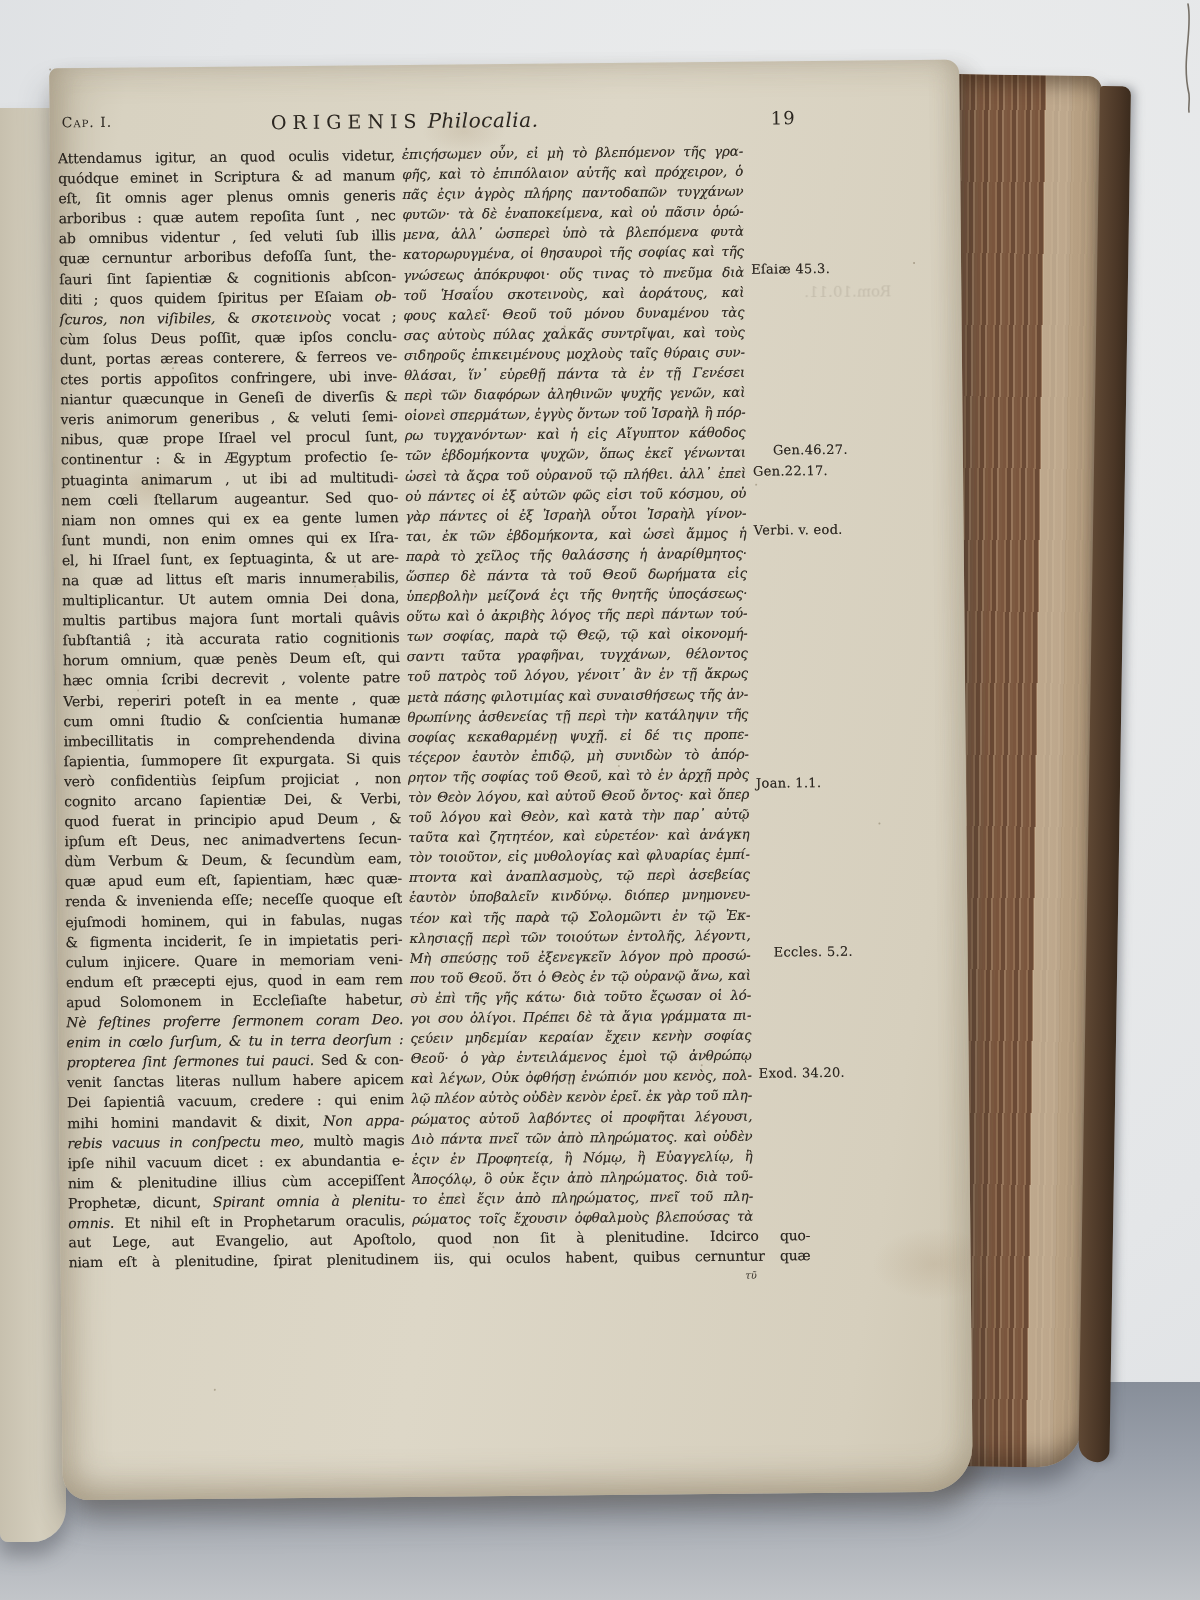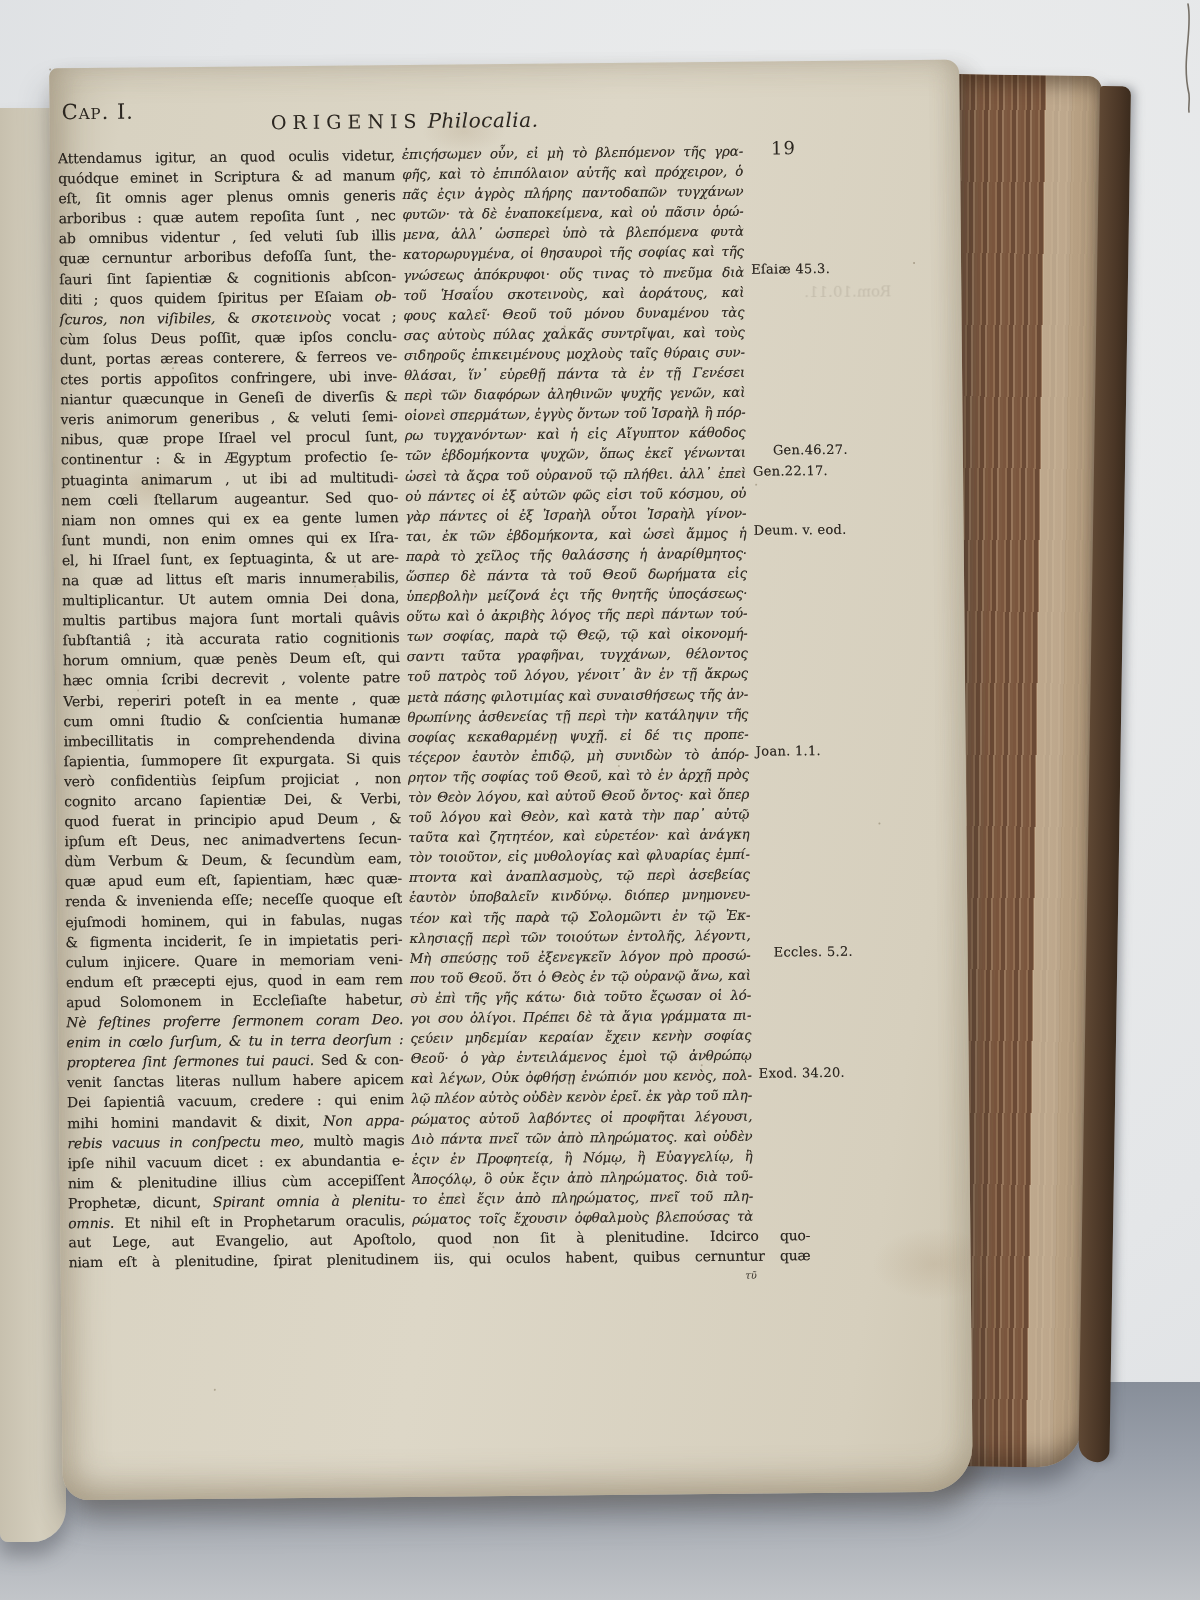--- a/index.html
+++ b/index.html
@@ -42,25 +42,25 @@
   .stain.s2{left:812px;top:1168px;width:124px;height:72px;background:radial-gradient(closest-side,rgba(145,115,78,.16),rgba(145,115,78,0));}
   .stain.s3{left:372px;top:46px;width:84px;height:42px;background:radial-gradient(closest-side,rgba(140,112,76,.14),rgba(140,112,76,0));}
   .speckles{position:absolute;left:0;top:0;width:2px;height:2px;border-radius:50%;background:rgba(108,94,68,.5);
          box-shadow:120px 300px 0 0 rgba(108,94,68,.45), 300px 520px 0 0 rgba(108,94,68,.4),
            512px 262px 0 0 rgba(108,94,68,.45), 702px 422px 0 0 rgba(108,94,68,.4),
            242px 902px 0 0 rgba(108,94,68,.45), 642px 1002px 0 0 rgba(108,94,68,.4),
            432px 1182px 0 0 rgba(108,94,68,.45), 152px 1322px 0 0 rgba(108,94,68,.4),
            822px 762px 0 0 rgba(108,94,68,.4), 862px 202px 0 0 rgba(108,94,68,.45),
            82px 622px 0 0 rgba(108,94,68,.4), 562px 702px 0 0 rgba(108,94,68,.35);}
   
-  .chapter{position:absolute;left:12px;top:32px;font-variant:small-caps;font-size:21px;letter-spacing:1px;text-align:center;}
+  .chapter{position:absolute;left:12px;top:46px;font-variant:small-caps;font-size:14px;letter-spacing:1px;text-align:center;}
   .running-title{position:absolute;left:140px;top:44px;width:430px;text-align:center;white-space:nowrap;}
   .title-caps{font-size:19px;letter-spacing:6px;}
   .title-italic{font-style:italic;font-size:20px;letter-spacing:.5px;}
-  .page-number{position:absolute;left:700px;top:46px;width:46px;text-align:right;font-size:18px;letter-spacing:1px;margin-top:30px;}
+  .page-number{position:absolute;left:700px;top:46px;width:46px;text-align:right;font-size:18px;letter-spacing:1px;}
   
   .col{position:absolute;top:80px;}
   .col.latin{left:8px;width:337px;}
   .col.greek{left:352px;width:341px;}
   .tline{height:20.1px;line-height:20.1px;overflow:hidden;text-align:justify;text-align-last:justify;
          letter-spacing:-0.15px;text-shadow:0 0 .4px rgba(43,38,32,.55);}
   .latin-line{font-size:14px;}
   .greek-line{font-size:13.4px;font-style:italic;color:#322c24;}
   .bottom-lines{position:absolute;left:8px;top:1164px;width:742px;}
   .bottom-lines .tline{font-size:14px;}
@@ -207,22 +207,22 @@
         <div class="tline greek-line">Διὸ πάντα πνεῖ τῶν ἀπὸ πληρώματος. καὶ οὐδὲν</div>
         <div class="tline greek-line">ἐςιν ἐν Προφητείᾳ, ἢ Νόμῳ, ἢ Εὐαγγελίῳ, ἢ</div>
         <div class="tline greek-line">Ἀποςόλῳ, ὃ οὐκ ἔςιν ἀπὸ πληρώματος. διὰ τοῦ-</div>
         <div class="tline greek-line">το ἐπεὶ ἔςιν ἀπὸ πληρώματος, πνεῖ τοῦ πλη-</div>
         <div class="tline greek-line">ρώματος τοῖς ἔχουσιν ὀφθαλμοὺς βλεπούσας τὰ</div>
       </div>
     <div class="margin-notes">
         <div class="margin-note" style="top: 117.6px;">Eſaiæ 45.3.</div>
         <div class="margin-note" style="top: 298.5px; margin-left: 20px;">Gen.46.27.</div>
         <div class="margin-note" style="top: 320px; text-align: right;">Gen.22.17.</div>
-        <div class="margin-note" style="top: 378.9px;">Deum. v. eod.</div>
-        <div class="margin-note" style="top: 600px;">Joan. 1.1.</div>
+        <div class="margin-note" style="top: 378.9px;">Verbi. v. eod.</div>
+        <div class="margin-note" style="top: 632px;">Joan. 1.1.</div>
         <div class="margin-note" style="top: 801px; margin-left: 16px;">Eccles. 5.2.</div>
         <div class="margin-note" style="top: 921.6px;">Exod. 34.20.</div>
       </div>
 
     <div class="bottom-lines">
         <div class="tline latin-line">aut Lege, aut Evangelio, aut Apoſtolo, quod non ſit à plenitudine. Idcirco quo-</div>
         <div class="tline latin-line">niam eſt à plenitudine, ſpirat plenitudinem iis, qui oculos habent, quibus cernuntur quæ</div>
       </div>
     <div class="catchword">τῦ</div>
   </div>

